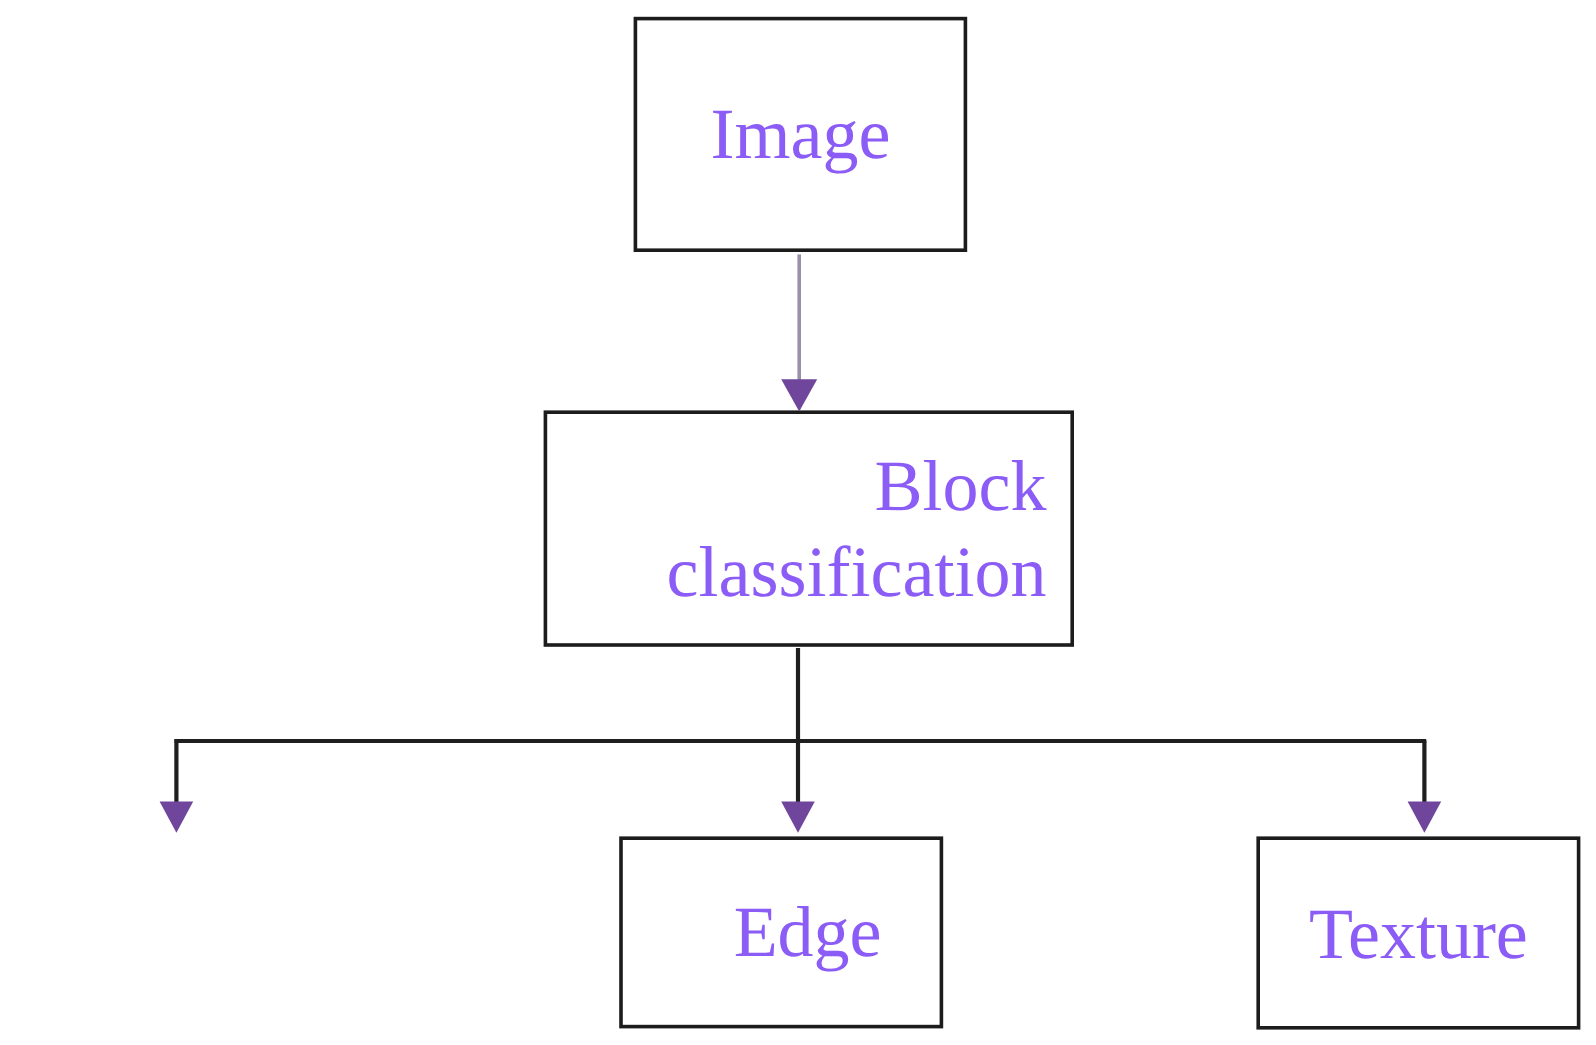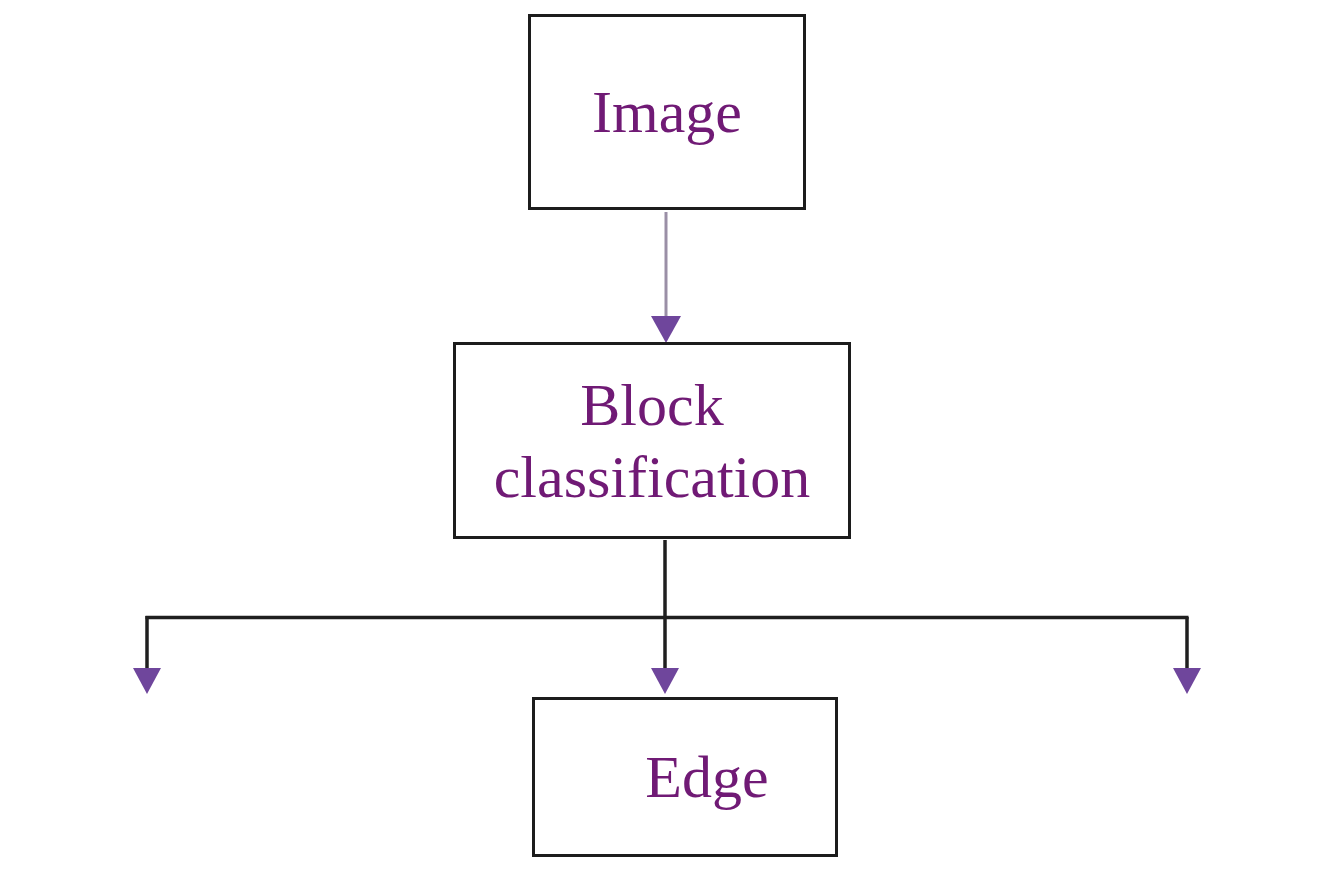--- a/index.html
+++ b/index.html
@@ -23,29 +23,29 @@
     height: 871px;
   }
   .node {
     position: absolute;
     display: flex;
     align-items: center;
     justify-content: center;
     text-align: center;
     background: #ffffff;
     border: 3px solid #1c1c1c;
-    color: #701a75;
+    color: #8b5cf6;
     font-size: 60px;
     line-height: 72px;
     box-sizing: border-box;
   }
   .node-image   { left: 528px; top: 14px;  width: 278px; height: 196px; }
-  .node-block   { left: 453px; top: 342px; width: 398px; height: 197px; padding: 4px 20px; }
+  .node-block   { left: 453px; top: 342px; width: 442px; height: 197px; padding: 4px 20px; text-align: right; }
   .node-plain   { left: 13px;  top: 695px; width: 272px; height: 163px; }
-  .node-edge    { left: 532px; top: 697px; width: 306px; height: 160px; padding-left: 44px; }
+  .node-edge    { left: 516px; top: 697px; width: 270px; height: 160px; padding-left: 44px; }
   .node-texture { left: 1047px; top: 697px; width: 270px; height: 161px; }
 </style>
 </head>
 <body>
 
 <div class="canvas">
 
   <svg class="connector-layer" width="1330" height="871" viewBox="0 0 1330 871" xmlns="http://www.w3.org/2000/svg">
 
     <g>
@@ -79,14 +79,17 @@
 
   <div class="node node-block">
     <span>Block classification</span>
   </div>
 
 
   <div class="node node-edge">
     <span>Edge</span>
   </div>
 
+  <div class="node node-texture">
+    <span>Texture</span>
+  </div>
 
 </div>
 
 </body></html>

